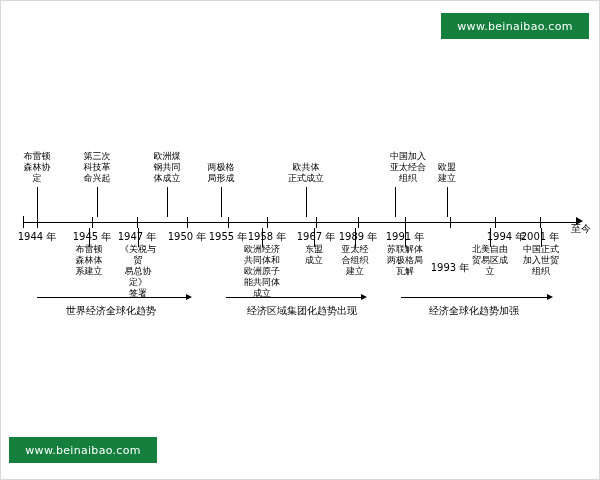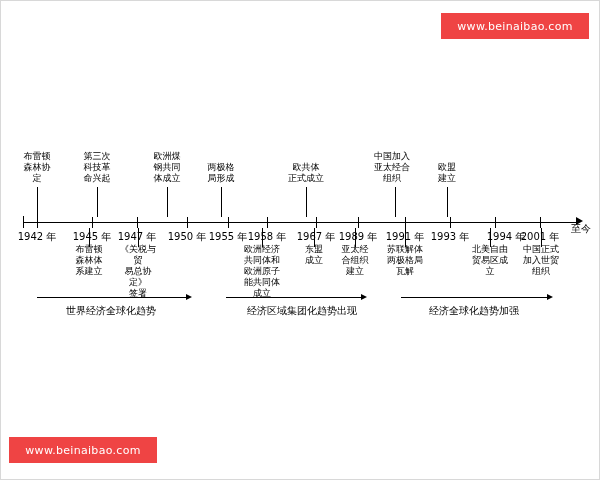--- a/index.html
+++ b/index.html
@@ -20,21 +20,21 @@
     left: 0; top: 0;
     width: 600px; height: 480px;
     background: #fff;
     border: 1px solid #d8d8d8;
     box-sizing: border-box;
   }
 
   
   .watermark {
     position: absolute;
-    background: #ef4444;
+    background: #15803d;
     color: #ffffff;
     font-size: 11px;
     letter-spacing: 0.3px;
     display: flex;
     align-items: center;
     justify-content: center;
     font-family: "DejaVu Sans", "Liberation Sans", sans-serif;
   }
   .wm-top {
     right: 10px;
@@ -154,57 +154,57 @@
   <div class="watermark wm-top">www.beinaibao.com</div>
   <div class="watermark wm-bottom">www.beinaibao.com</div>
 
 
   <div class="axis"></div>
   <div class="axis-arrow"></div>
   <div class="axis-start"></div>
 
   <div id="ticks-layer">
       <div class="tick" style="left: 36px;"></div>
-      <div class="tick-label" style="left: 36px;">1942 年</div>
+      <div class="tick-label" style="left: 36px;">1944 年</div>
       <div class="tick" style="left: 91px;"></div>
       <div class="tick-label" style="left: 91px;">1945 年</div>
       <div class="tick" style="left: 136px;"></div>
       <div class="tick-label" style="left: 136px;">1947 年</div>
       <div class="tick" style="left: 186px;"></div>
       <div class="tick-label" style="left: 186px;">1950 年</div>
       <div class="tick" style="left: 227px;"></div>
       <div class="tick-label" style="left: 227px;">1955 年</div>
       <div class="tick" style="left: 266px;"></div>
       <div class="tick-label" style="left: 266px;">1958 年</div>
       <div class="tick" style="left: 315px;"></div>
       <div class="tick-label" style="left: 315px;">1967 年</div>
       <div class="tick" style="left: 357px;"></div>
       <div class="tick-label" style="left: 357px;">1989 年</div>
       <div class="tick" style="left: 404px;"></div>
       <div class="tick-label" style="left: 404px;">1991 年</div>
       <div class="tick" style="left: 449px;"></div>
-      <div class="tick-label" style="left: 449px;">1993 年</div>
+      <div class="tick-label" style="left: 449px; margin-top: 31px;">1993 年</div>
       <div class="tick" style="left: 494px;"></div>
       <div class="tick-label" style="left: 494px; margin-left: 11px;">1994 年</div>
       <div class="tick" style="left: 539px;"></div>
       <div class="tick-label" style="left: 539px;">2001 年</div>
     </div>
   <div id="events-above-layer">
       <div class="stem" style="left: 36px; top: 186px; height: 30px;"></div>
       <div class="event-label event-above" style="left: 36px; top: 150px;">布雷顿<br>森林协<br>定</div>
       <div class="stem" style="left: 96px; top: 186px; height: 30px;"></div>
       <div class="event-label event-above" style="left: 96px; top: 150px;">第三次<br>科技革<br>命兴起</div>
       <div class="stem" style="left: 166px; top: 186px; height: 30px;"></div>
       <div class="event-label event-above" style="left: 166px; top: 150px;">欧洲煤<br>钢共同<br>体成立</div>
       <div class="stem" style="left: 220px; top: 186px; height: 30px;"></div>
       <div class="event-label event-above" style="left: 220px; top: 161px;">两极格<br>局形成</div>
       <div class="stem" style="left: 305px; top: 186px; height: 30px;"></div>
       <div class="event-label event-above" style="left: 305px; top: 161px;">欧共体<br>正式成立</div>
       <div class="stem" style="left: 394px; top: 186px; height: 30px;"></div>
-      <div class="event-label event-above" style="left: 391px; top: 150px;">中国加入<br>亚太经合<br>组织</div>
+      <div class="event-label event-above" style="left: 407px; top: 150px;">中国加入<br>亚太经合<br>组织</div>
       <div class="stem" style="left: 446px; top: 186px; height: 30px;"></div>
       <div class="event-label event-above" style="left: 446px; top: 161px;">欧盟<br>建立</div>
     </div>
   <div id="events-below-layer">
       <div class="stem" style="left: 88px; top: 227px; height: 19px;"></div>
       <div class="event-label" style="left: 88px; top: 243px;">布雷顿<br>森林体<br>系建立</div>
       <div class="stem" style="left: 137px; top: 227px; height: 19px;"></div>
       <div class="event-label" style="left: 137px; top: 243px;">《关税与贸<br>易总协定》<br>签署</div>
       <div class="stem" style="left: 261px; top: 227px; height: 19px;"></div>
       <div class="event-label" style="left: 261px; top: 243px;">欧洲经济<br>共同体和<br>欧洲原子<br>能共同体<br>成立</div>

